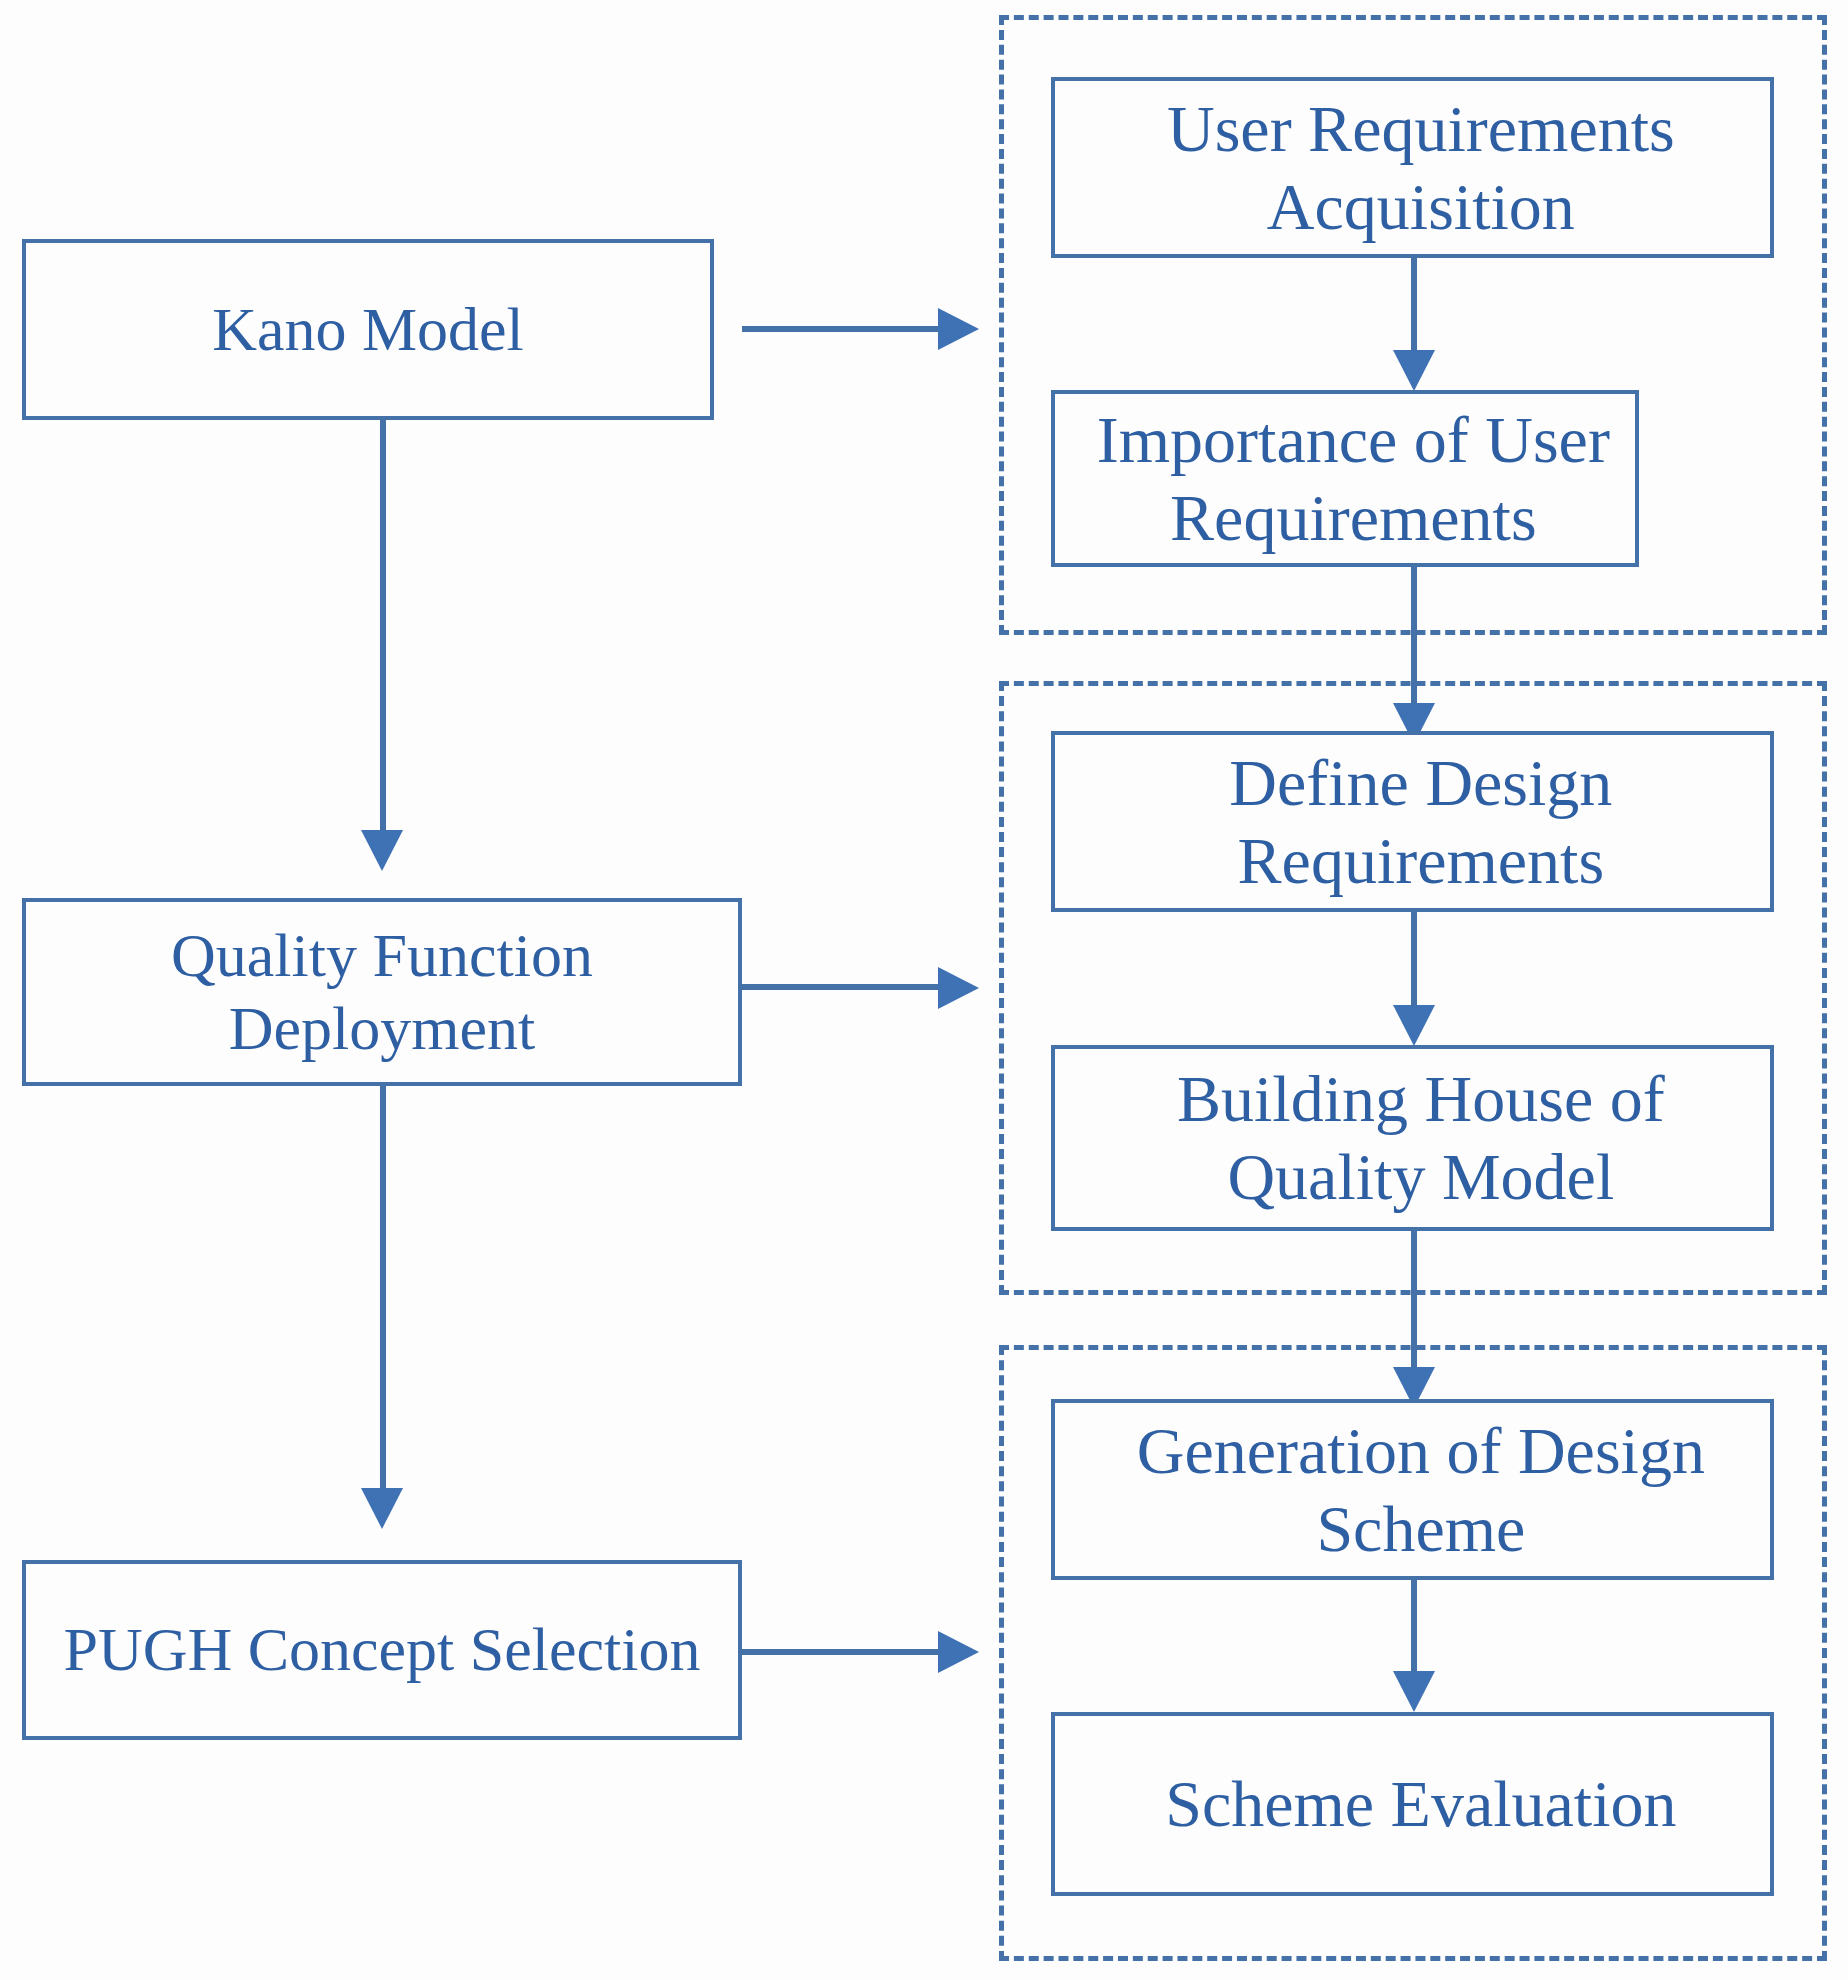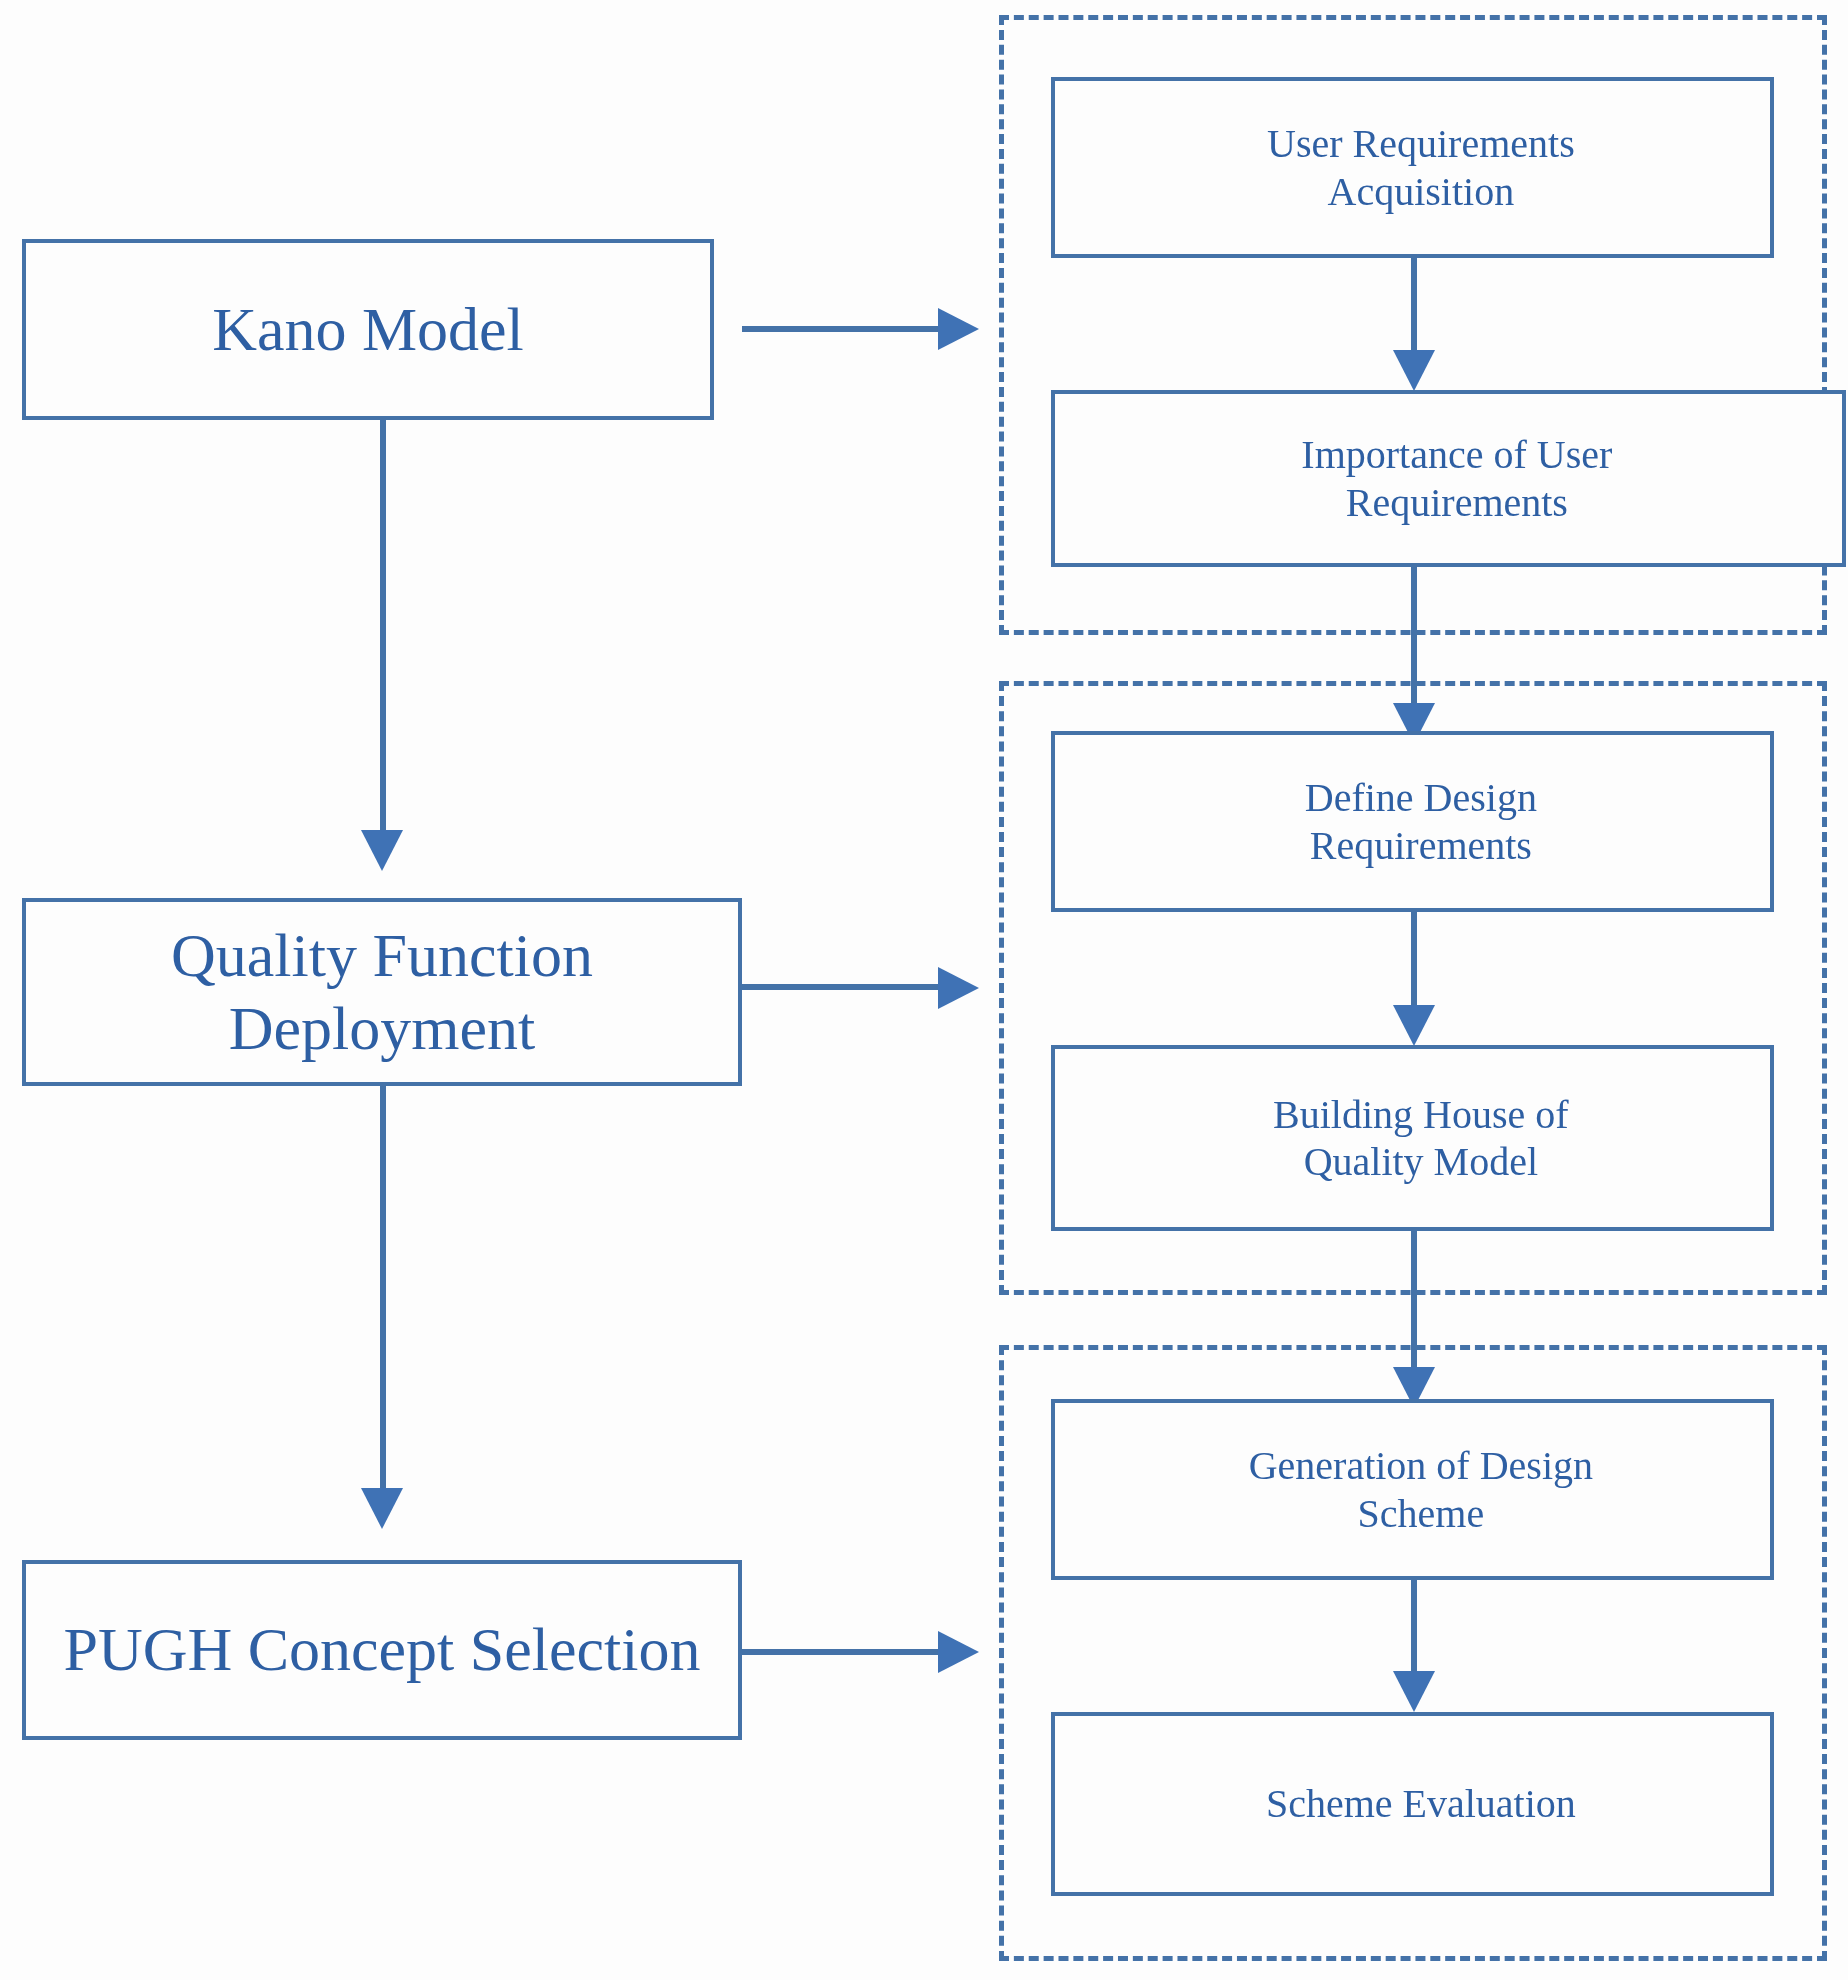--- a/index.html
+++ b/index.html
@@ -29,21 +29,21 @@
     line-height: 1.18;
     padding: 3.2px 11.3px;
   }
   .node-label {
     display: block;
     width: 100%;
   }
   
   .left-node  { font-size: 62px; }
   
-  .right-node { font-size: 40px; padding-left: 28px; }
+  .right-node { font-size: 66px; padding-left: 28px; }
 
   
   .group {
     position: absolute;
     box-sizing: border-box;
     border: 5.7px dashed #4472a8;
     background: transparent;
   }
 
   
@@ -124,21 +124,21 @@
   </div>
 
   <div class="node left-node" style="left:22px; top:1560px; width:720px; height:180px;">
     <span class="node-label">PUGH Concept Selection</span>
   </div>
 
   <div class="node right-node" style="left:1051px; top:77px; width:723px; height:181px;">
     <span class="node-label">User Requirements<br>Acquisition</span>
   </div>
 
-  <div class="node right-node" style="left:1051px; top:390px; width:795px; height:177px;">
+  <div class="node right-node" style="left:1051px; top:390px; width:588px; height:177px;">
     <span class="node-label">Importance of User<br>Requirements</span>
   </div>
 
   <div class="node right-node" style="left:1051px; top:731px; width:723px; height:181px;align-items:center;">
     <span class="node-label">Define Design<br>Requirements</span>
   </div>
 
   <div class="node right-node" style="left:1051px; top:1045px; width:723px; height:186px;">
     <span class="node-label">Building House of<br>Quality Model</span>
   </div>

